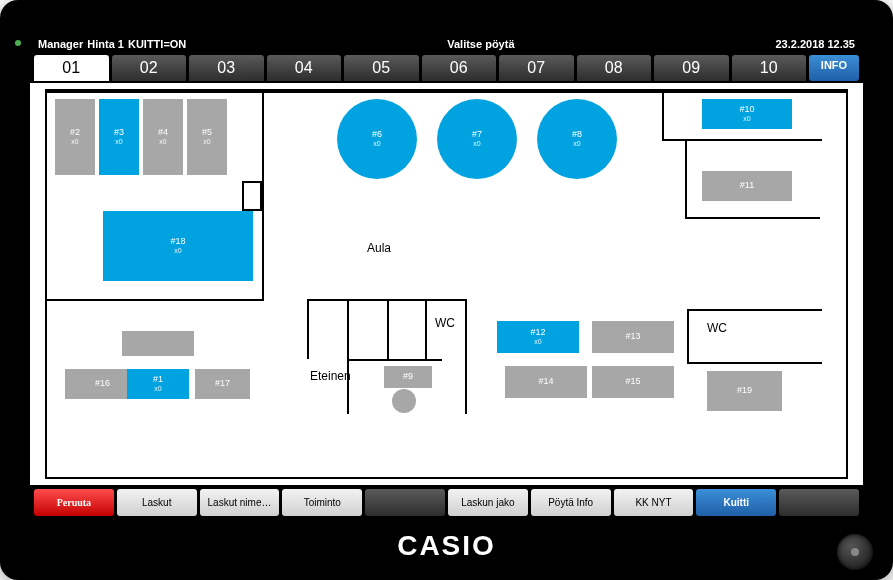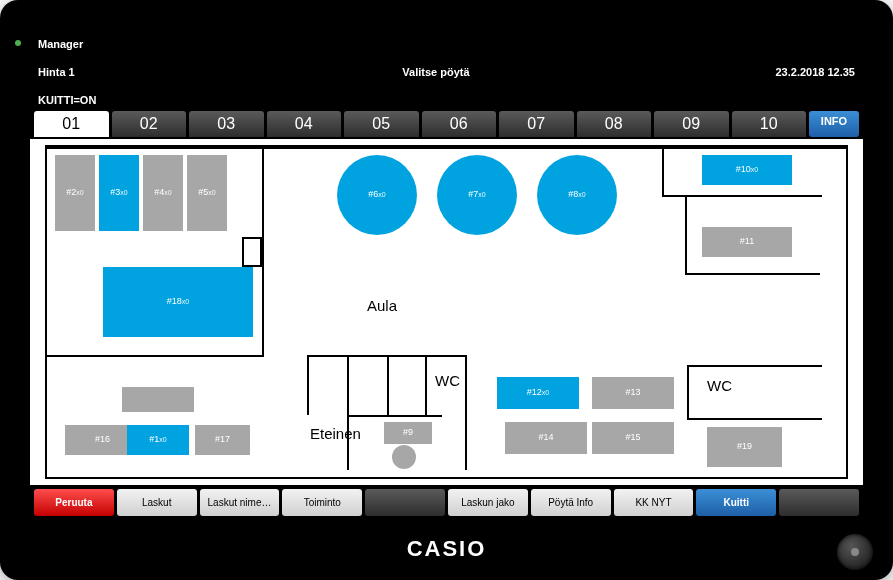--- a/index.html
+++ b/index.html
@@ -40,21 +40,21 @@
   .status-bar {
     background: #000;
     color: #fff;
     display: flex;
     justify-content: space-between;
     align-items: center;
     padding: 3px 8px;
     font-size: 11px;
     font-weight: bold;
   }
-  .status-left { display: flex; gap: 16px; flex-direction: column; }
+  .status-left { display: flex; gap: 4px; }
   .status-center { flex: 1; text-align: center; }
   .status-right { }
   .tabs-row {
     display: flex;
     gap: 3px;
     background: #000;
     padding: 2px 4px 0 4px;
   }
   .tab {
     flex: 1;
@@ -91,64 +91,64 @@
     position: absolute;
     top: 6px; left: 15px; right: 15px; bottom: 6px;
     border: 2px solid #000;
   }
   .table {
     position: absolute;
     color: #fff;
     font-size: 9px;
     text-align: center;
     display: flex;
-    flex-direction: row;
+    flex-direction: column;
     align-items: center;
     justify-content: center;
     cursor: pointer;
     line-height: 1.1;
   }
   .table.gray { background: #a7a7a7; }
   .table.blue { background: #00a3e0; }
   .table.circle { border-radius: 50%; }
   .wall { position: absolute; background: #000; }
   .label-text {
     position: absolute;
-    font-size: 15px;
+    font-size: 12px;
     color: #000;
   }
   .bottom-bar {
     background: #000;
     display: flex;
     gap: 3px;
     padding: 4px;
   }
   .btn {
     flex: 1;
     text-align: center;
     padding: 8px 2px;
     background: linear-gradient(#f2f2f2, #d0d0d0);
     color: #000;
     font-size: 10px;
     border-radius: 3px;
     cursor: pointer;
     white-space: nowrap;
     overflow: hidden;
   }
-  .btn.cancel { background: linear-gradient(#ff4d4d, #c40000); color: #fff; font-weight: bold; }
+  .btn.cancel { background: linear-gradient(#ff4d4d, #c40000); color: #fff; font-weight: bold; font-family: Liberation Serif, serif; }
   .btn.receipt { background: linear-gradient(#3b8fd6, #1e5fa8); color: #fff; font-weight: bold; }
   .btn.empty { background: linear-gradient(#5a5a5a,#2d2d2d); }
   .brand {
     position: absolute;
     bottom: 18px;
     left: 0; right: 0;
     text-align: center;
     color: #fff;
     font-weight: bold;
-    font-size: 22px;
+    font-size: 28px;
     letter-spacing: 2px;
   }
   .power-knob {
     position: absolute;
     bottom: 10px;
     right: 20px;
     width: 36px;
     height: 36px;
     border-radius: 50%;
     background: radial-gradient(circle at 40% 35%, #555, #111);

